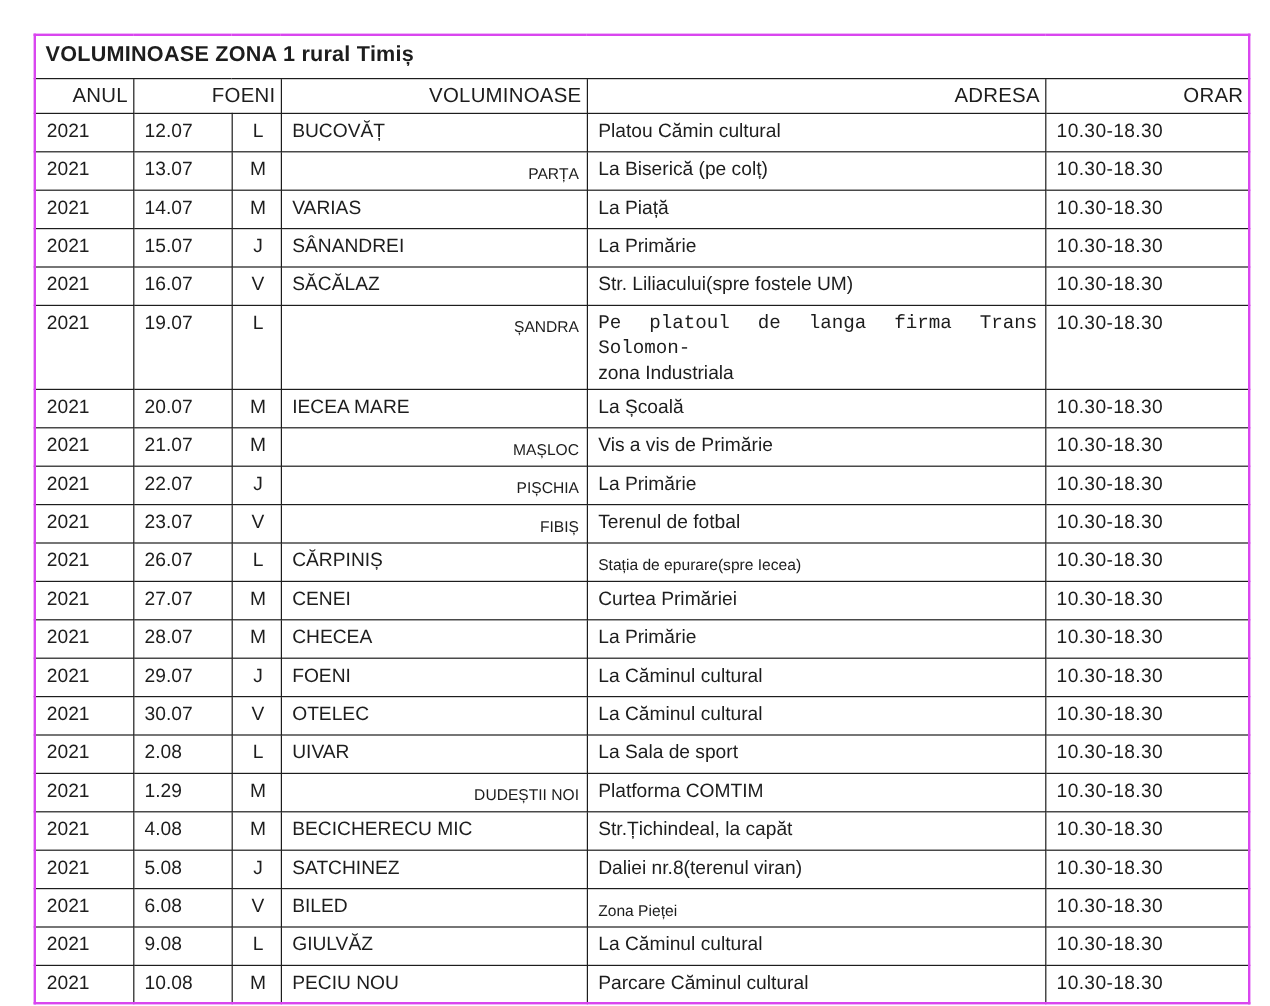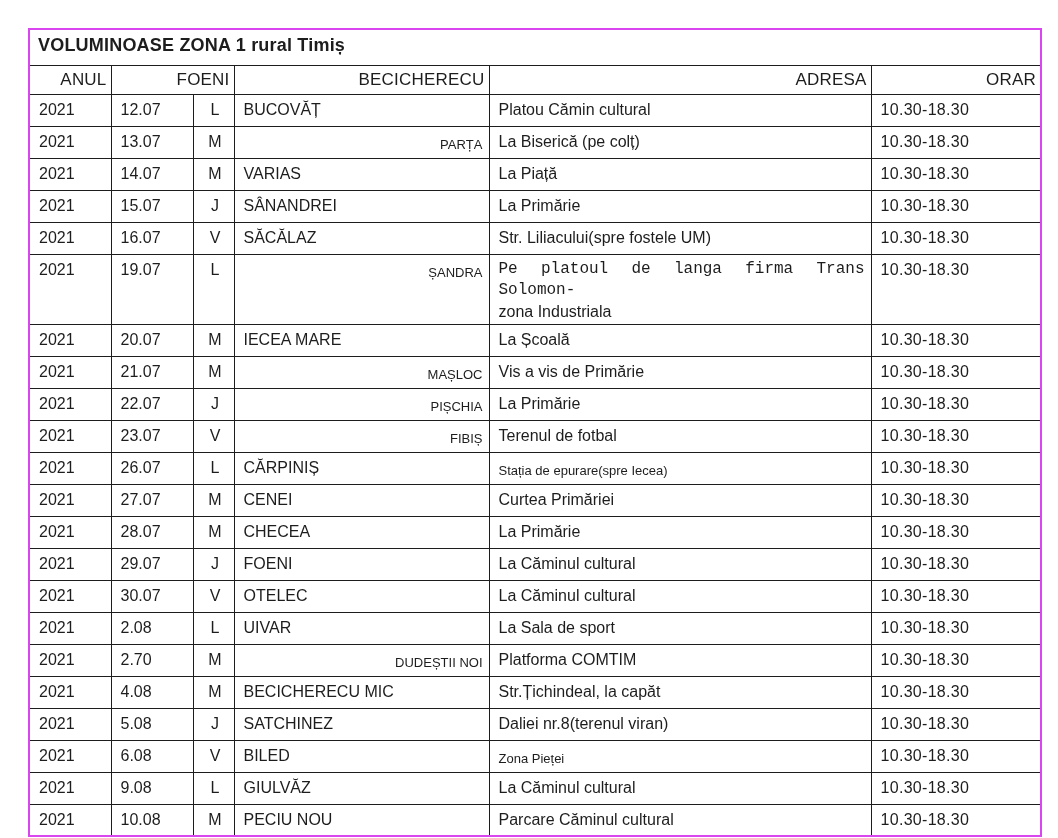--- a/index.html
+++ b/index.html
@@ -84,21 +84,21 @@
         <col class="c-addr">
         <col class="c-orar">
     </colgroup>
     <tbody>
       <tr class="title-row">
         <td colspan="6">VOLUMINOASE ZONA 1 rural Timiș</td>
       </tr>
       <tr class="header-row">
         <th>ANUL</th>
         <th colspan="2">FOENI</th>
-        <th>BECICHERECU</th>
+        <th>VOLUMINOASE</th>
         <th>ADRESA</th>
         <th>ORAR</th>
       </tr>
     <tr class="data-row">
           <td class="year-cell">2021</td>
           <td class="date-cell">12.07</td>
           <td class="day-cell">L</td>
           <td class="loc-cell">BUCOVĂȚ</td>
           <td class="addr-cell">Platou Cămin cultural</td>
           <td class="orar-cell">10.30-18.30</td>
@@ -221,21 +221,21 @@
         <tr class="data-row">
           <td class="year-cell">2021</td>
           <td class="date-cell">2.08</td>
           <td class="day-cell">L</td>
           <td class="loc-cell">UIVAR</td>
           <td class="addr-cell">La Sala de sport</td>
           <td class="orar-cell">10.30-18.30</td>
         </tr>
         <tr class="data-row">
           <td class="year-cell">2021</td>
-          <td class="date-cell">2.70</td>
+          <td class="date-cell">1.29</td>
           <td class="day-cell">M</td>
           <td class="loc-cell small">DUDEȘTII NOI</td>
           <td class="addr-cell">Platforma COMTIM</td>
           <td class="orar-cell">10.30-18.30</td>
         </tr>
         <tr class="data-row">
           <td class="year-cell">2021</td>
           <td class="date-cell">4.08</td>
           <td class="day-cell">M</td>
           <td class="loc-cell">BECICHERECU MIC</td>

